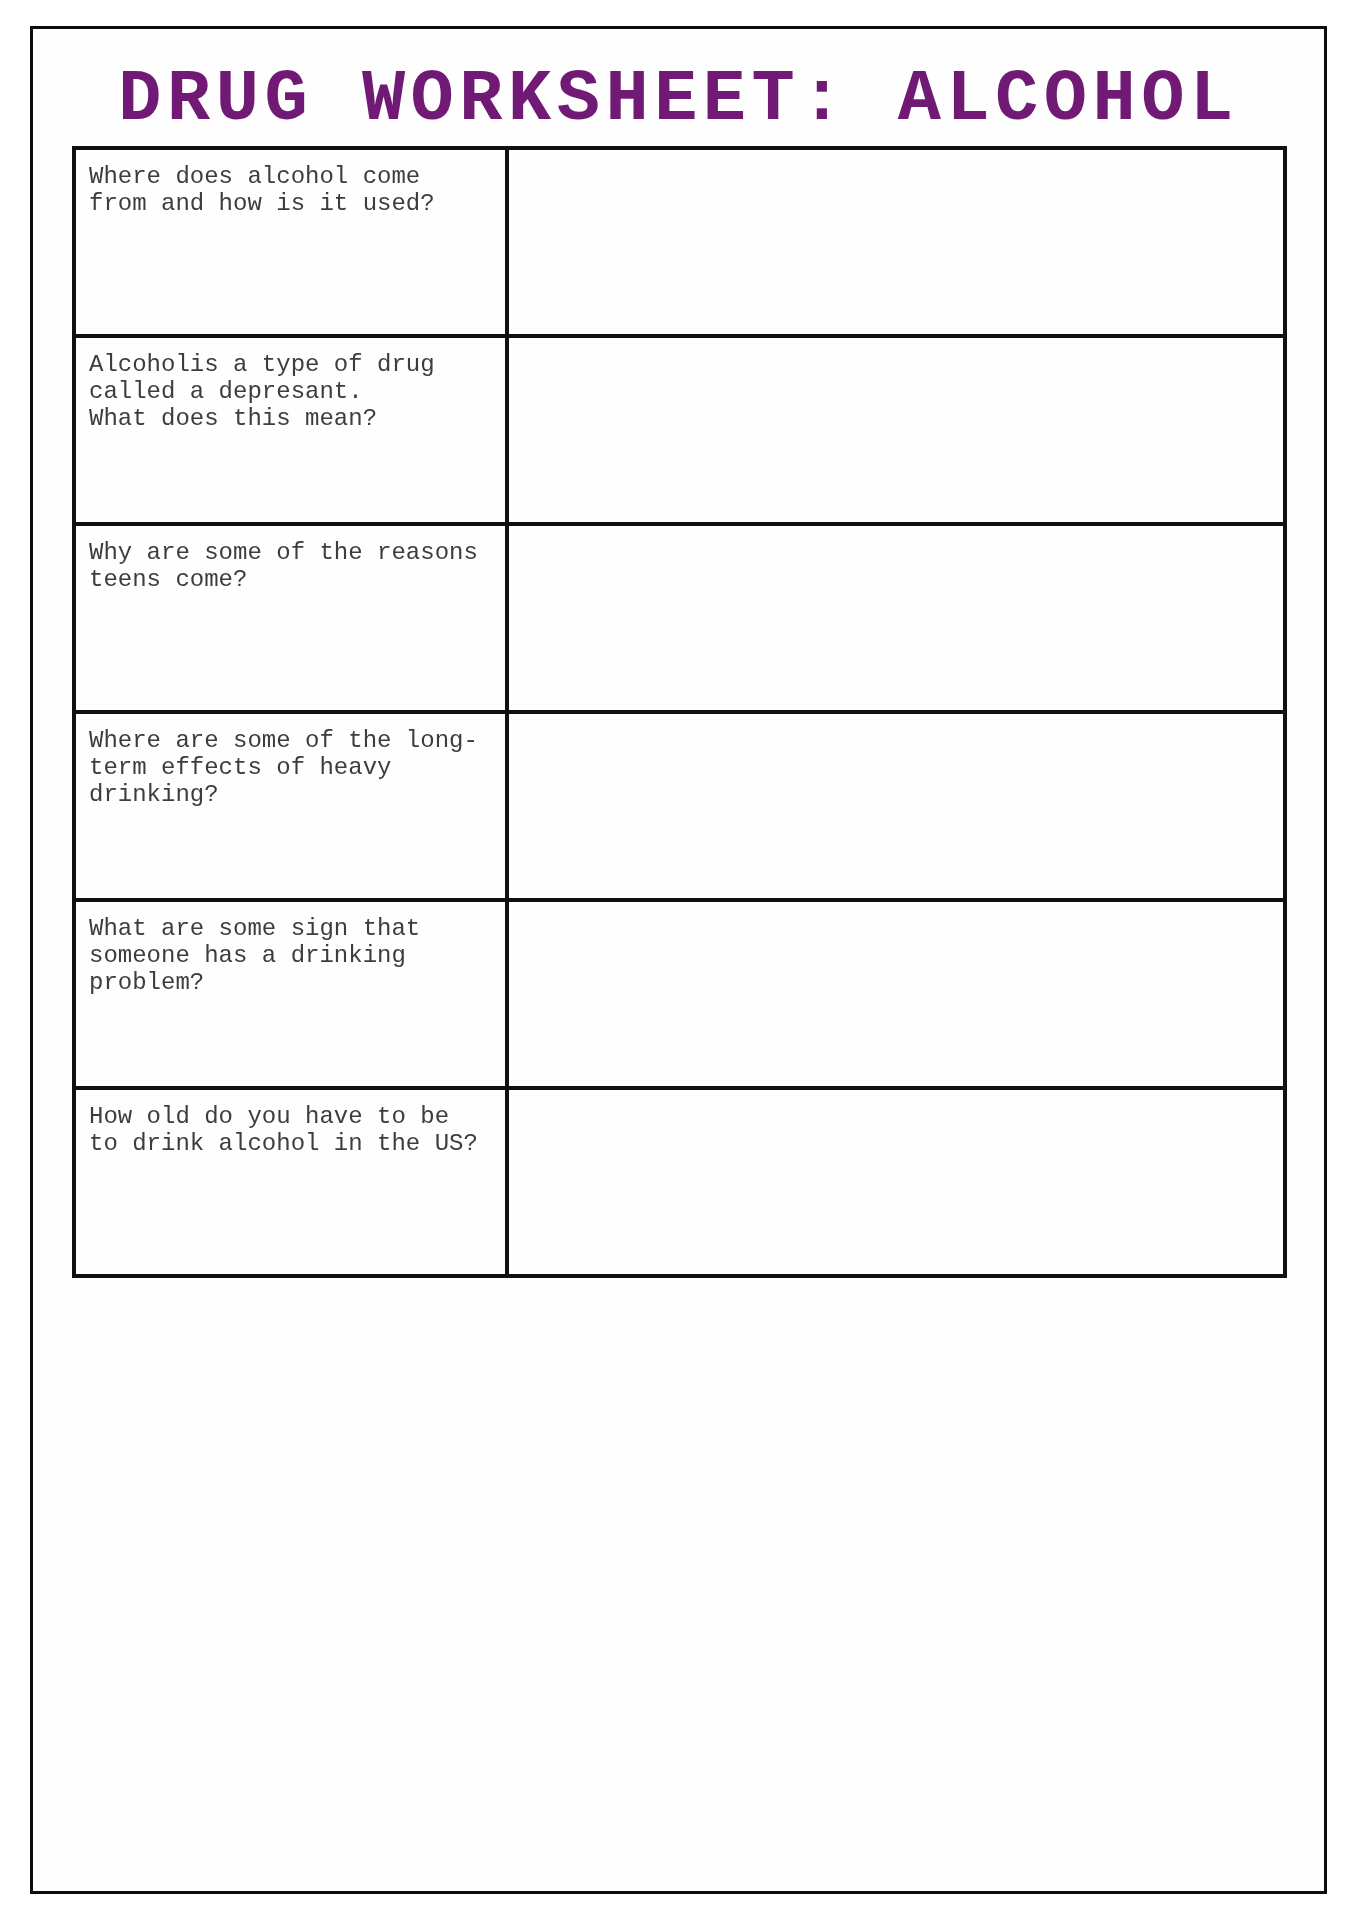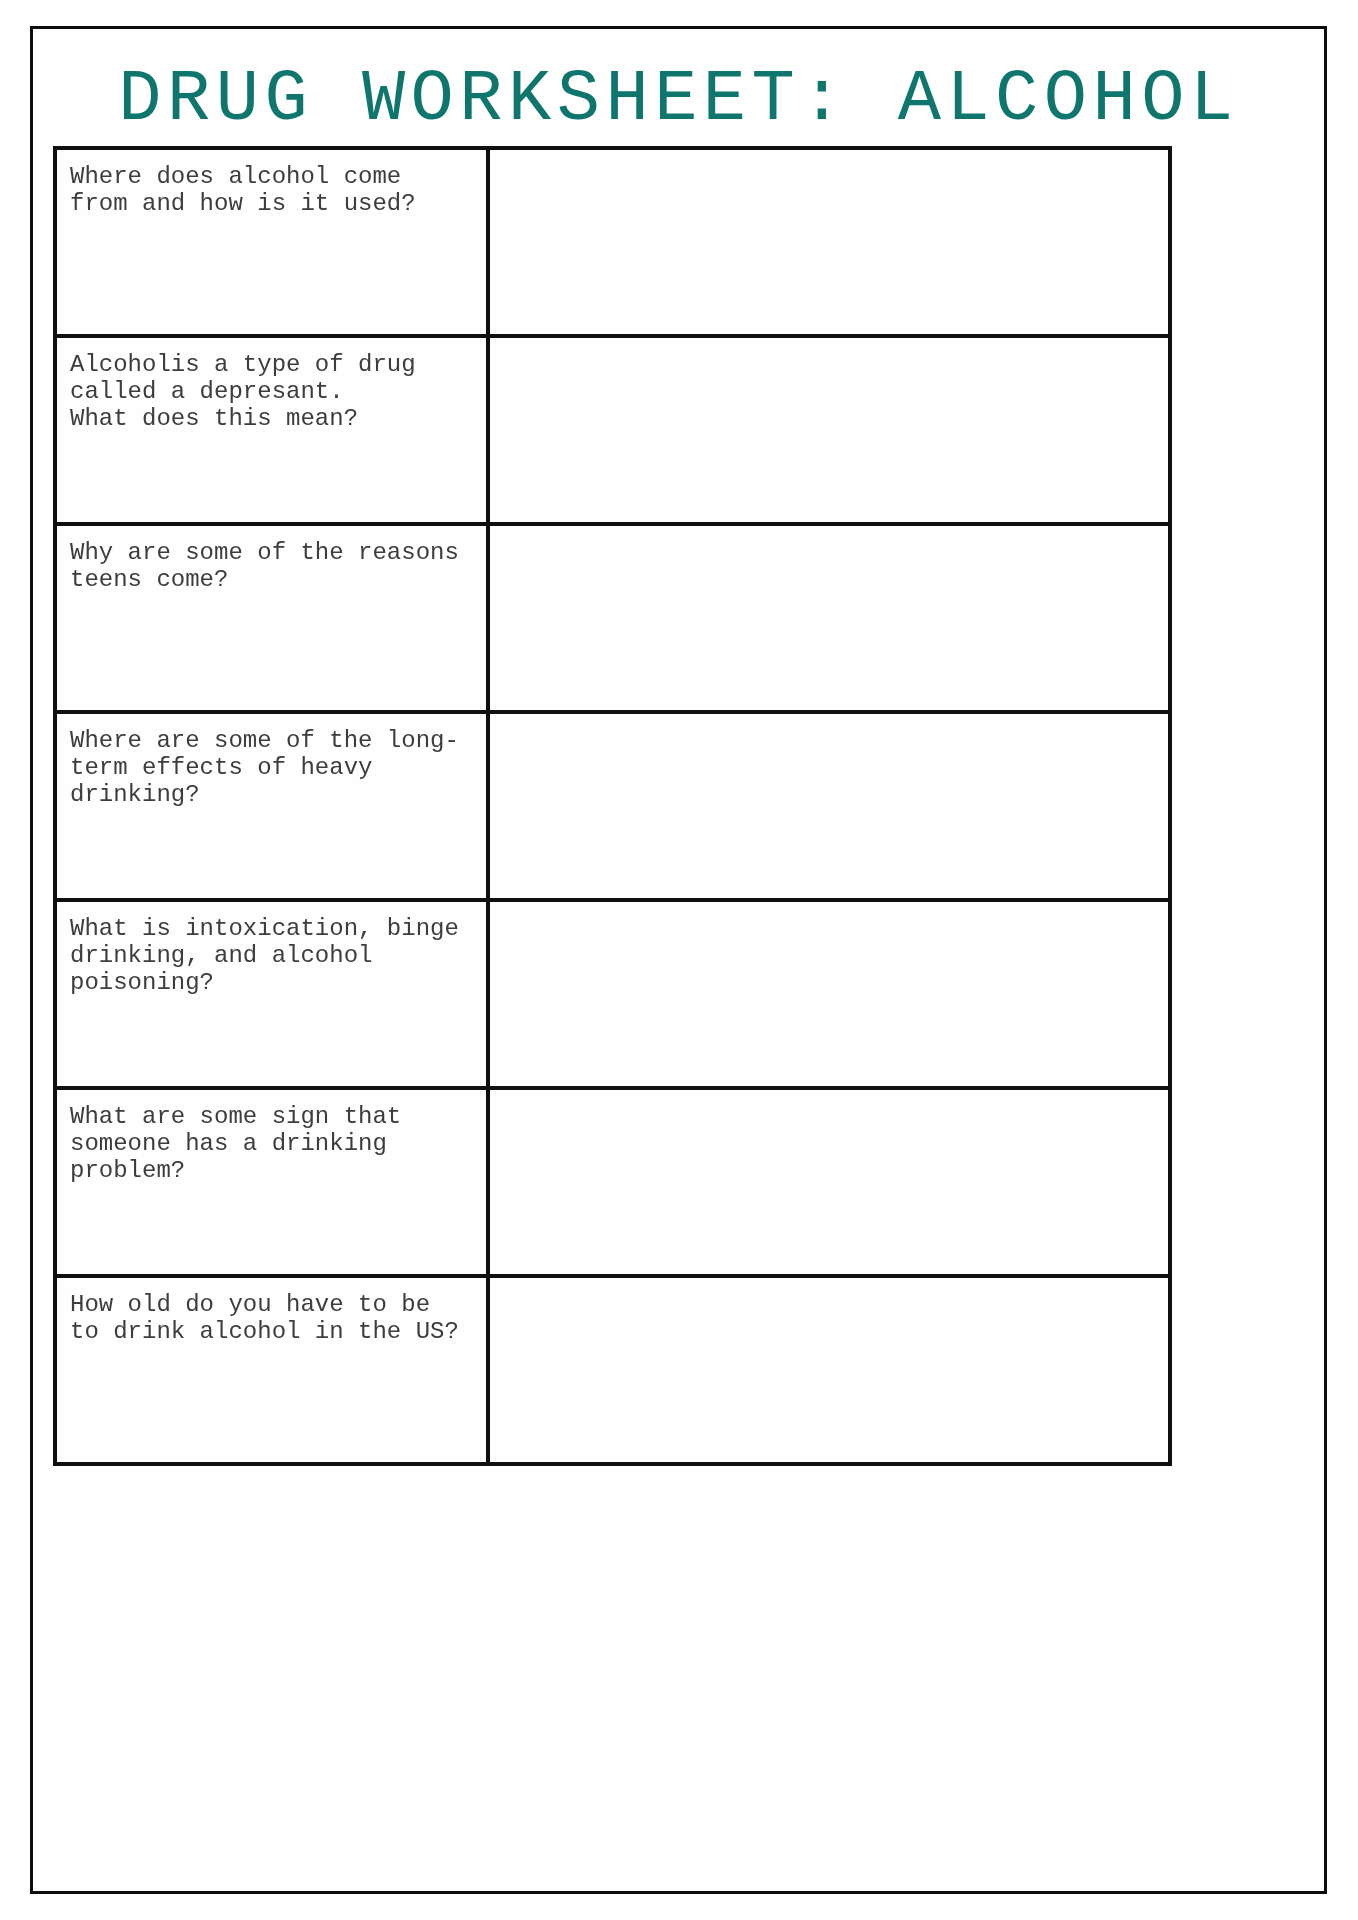--- a/index.html
+++ b/index.html
@@ -25,33 +25,33 @@
   }
   .title-band {
     height: 117px;
     display: flex;
     align-items: flex-end;
     justify-content: center;
     overflow: hidden;
   }
   .page-title {
     font-family: "Liberation Mono", "DejaVu Sans Mono", monospace;
-    font-weight: normal;
+    font-weight: bold;
     font-size: 72px;
     line-height: 1;
     letter-spacing: 5.5px;
-    color: #0f766e;
+    color: #701a75;
     white-space: nowrap;
     margin-bottom: 10px;
   }
   table.worksheet-table {
     border-collapse: collapse;
     table-layout: fixed;
-    width: 1119px;
-    margin-left: 20px;
+    width: 1215px;
+    margin-left: 39px;
   }
   .worksheet-table td {
     border: 4px solid #101010;
     vertical-align: top;
     box-sizing: border-box;
   }
   .worksheet-table tr {
     height: 188px;
   }
   td.question-cell {
@@ -99,26 +99,20 @@
 teens come?</td>
         <td class="answer-cell"></td>
       </tr>
       <tr>
         <td class="question-cell">Where are some of the long-
 term effects of heavy
 drinking?</td>
         <td class="answer-cell"></td>
       </tr>
       <tr>
-        <td class="question-cell">What is intoxication, binge
-drinking, and alcohol
-poisoning?</td>
-        <td class="answer-cell"></td>
-      </tr>
-      <tr>
         <td class="question-cell">What are some sign that
 someone has a drinking
 problem?</td>
         <td class="answer-cell"></td>
       </tr>
       <tr>
         <td class="question-cell">How old do you have to be
 to drink alcohol in the US?</td>
         <td class="answer-cell"></td>
       </tr>

